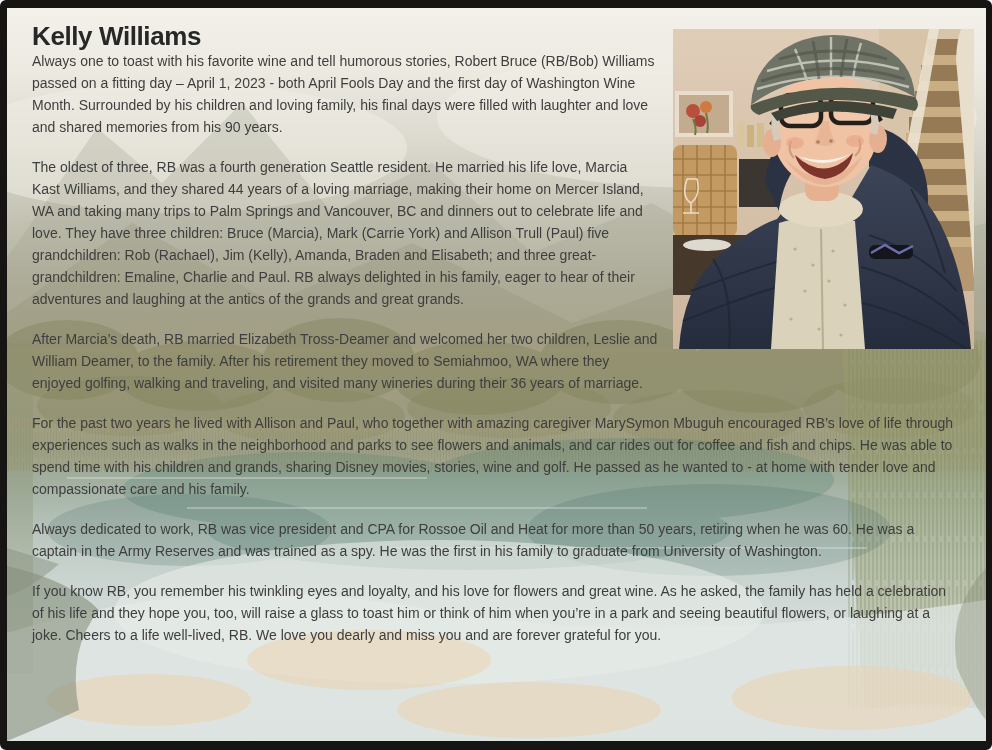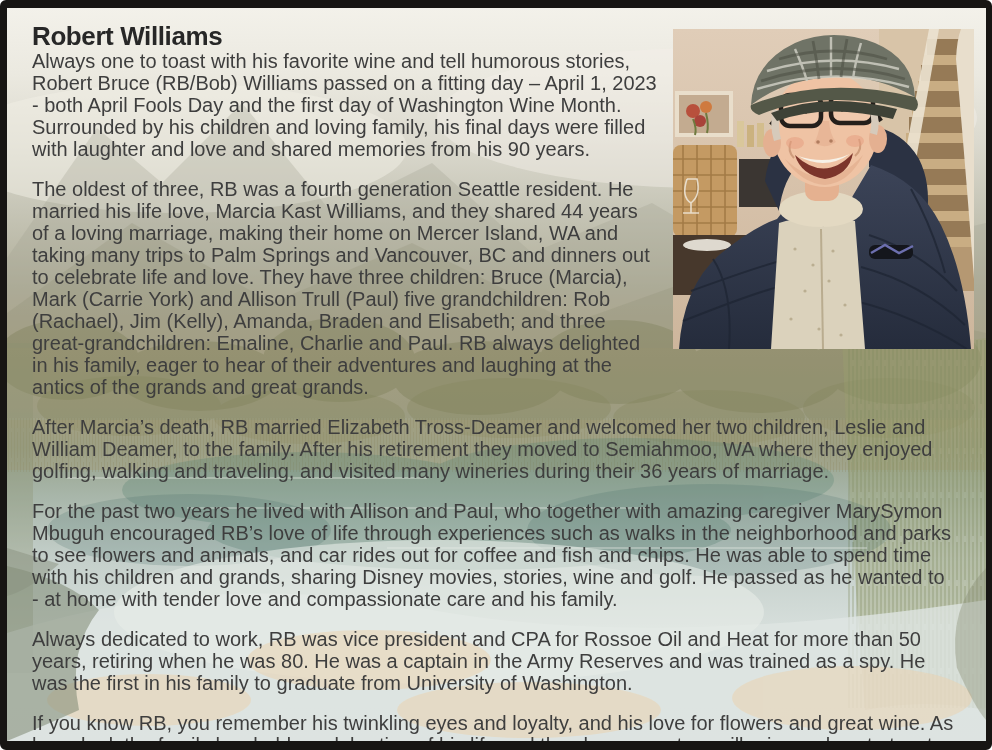--- a/index.html
+++ b/index.html
@@ -21,21 +21,21 @@
     position:relative;z-index:1;
     padding:14px 30px 0 25px;
   }
   h1.title{
     margin:0;padding:0;
     font-size:26px;line-height:28px;font-weight:bold;
     color:#272727;letter-spacing:-0.4px;
   }
   p.para{
     margin:0 0 18px 0;
-    font-size:20px;line-height:22px;
+    font-size:14px;line-height:22px;
     color:#3e3e3e;
   }
   .photo{
     float:right;
     width:301px;height:320px;
     margin:7px -18px 13px 14px;
     overflow:hidden;
   }
   .photo svg{display:block;width:301px;height:320px;}
 </style>
@@ -270,23 +270,23 @@
             <path d="M106,30 Q160,14 214,30"></path>
             <path d="M140,12 Q144,32 146,50"></path>
             <path d="M174,10 Q170,30 168,48"></path>
           </g>
           <path d="M78,76 Q150,46 242,68 Q248,76 242,82 Q152,58 86,86 Q76,82 78,76 Z" fill="#545848"></path>
           <path d="M98,84 Q152,62 224,80 L220,90 Q152,74 104,92 Z" fill="#3e4237"></path>
         </g>
       </svg>
     </div>
 
-    <h1 class="title">Robert Williams</h1>
+    <h1 class="title">Kelly Williams</h1>
 
     <p class="para">Always one to toast with his favorite wine and tell humorous stories, Robert Bruce (RB/Bob) Williams passed on a fitting day – April 1, 2023 - both April Fools Day and the first day of Washington Wine Month. Surrounded by his children and loving family, his final days were filled with laughter and love and shared memories from his 90 years.</p>
     <p class="para">The oldest of three, RB was a fourth generation Seattle resident. He married his life love, Marcia Kast Williams, and they shared 44 years of a loving marriage, making their home on Mercer Island, WA and taking many trips to Palm Springs and Vancouver, BC and dinners out to celebrate life and love. They have three children: Bruce (Marcia), Mark (Carrie York) and Allison Trull (Paul) five grandchildren: Rob (Rachael), Jim (Kelly), Amanda, Braden and Elisabeth; and three great-grandchildren: Emaline, Charlie and Paul. RB always delighted in his family, eager to hear of their adventures and laughing at the antics of the grands and great grands.</p>
     <p class="para">After Marcia’s death, RB married Elizabeth Tross-Deamer and welcomed her two children, Leslie and William Deamer, to the family. After his retirement they moved to Semiahmoo, WA where they enjoyed golfing, walking and traveling, and visited many wineries during their 36 years of marriage.</p>
     <p class="para">For the past two years he lived with Allison and Paul, who together with amazing caregiver MarySymon Mbuguh encouraged RB’s love of life through experiences such as walks in the neighborhood and parks to see flowers and animals, and car rides out for coffee and fish and chips. He was able to spend time with his children and grands, sharing Disney movies, stories, wine and golf. He passed as he wanted to - at home with tender love and compassionate care and his family.</p>
-    <p class="para">Always dedicated to work, RB was vice president and CPA for Rossoe Oil and Heat for more than 50 years, retiring when he was 80. He was a captain in the Army Reserves and was trained as a spy. He was the first in his family to graduate from University of Washington.</p>
+    <p class="para">Always dedicated to work, RB was vice president and CPA for Rossoe Oil and Heat for more than 50 years, retiring when he was 60. He was a captain in the Army Reserves and was trained as a spy. He was the first in his family to graduate from University of Washington.</p>
     <p class="para">If you know RB, you remember his twinkling eyes and loyalty, and his love for flowers and great wine. As he asked, the family has held a celebration of his life and they hope you, too, will raise a glass to toast him or think of him when you’re in a park and seeing beautiful flowers, or laughing at a joke. Cheers to a life well-lived, RB. We love you dearly and miss you and are forever grateful for you.</p>
 
   </div>
 </div>
 
 </body></html>

